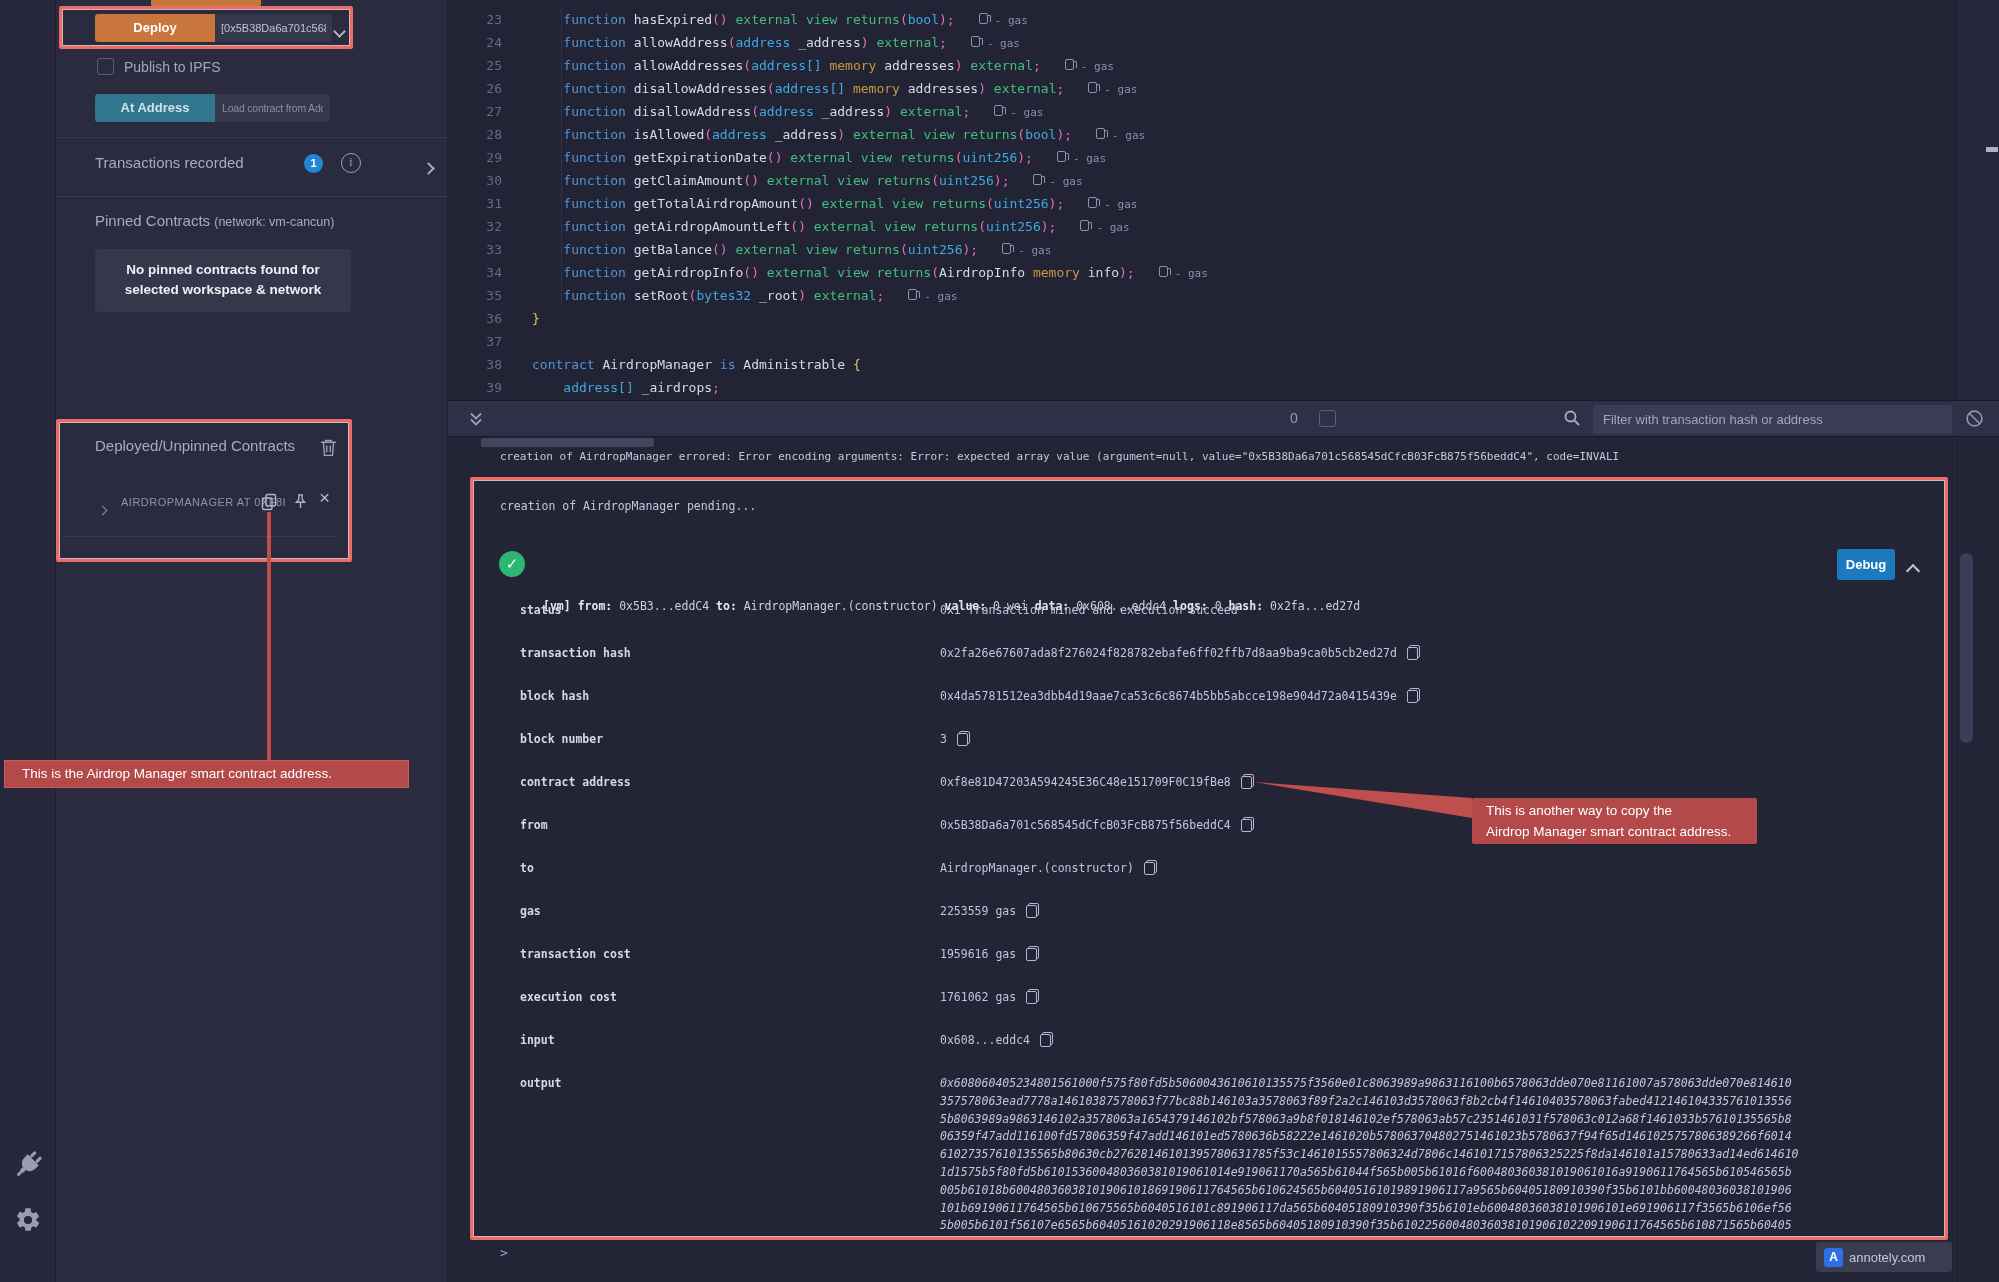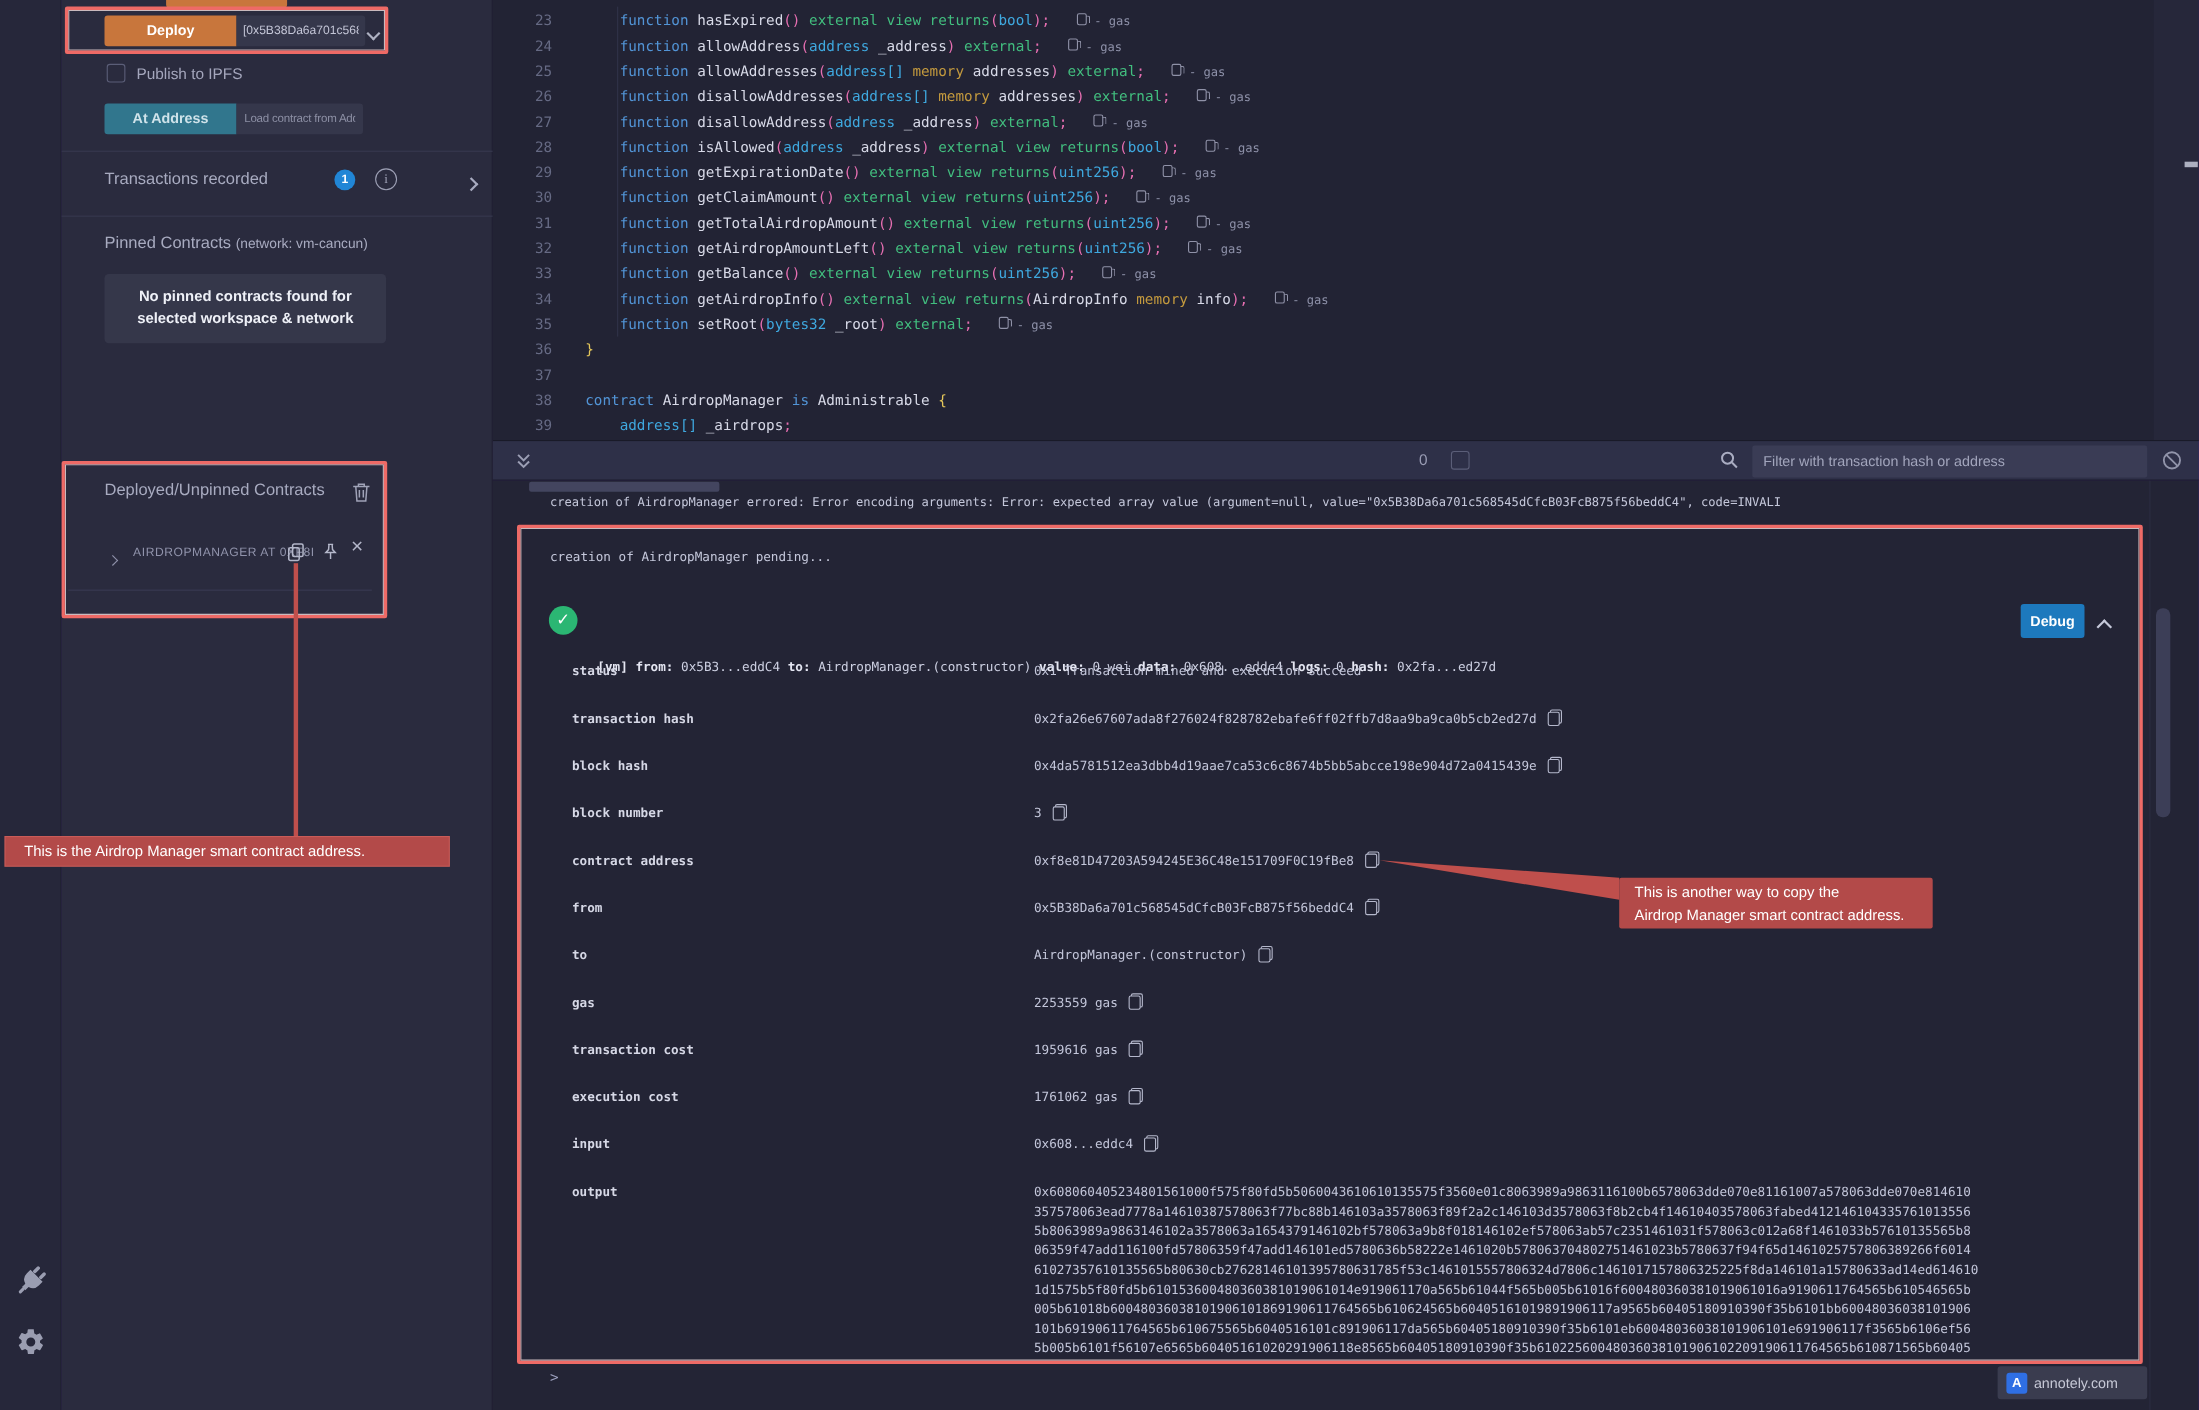--- a/index.html
+++ b/index.html
@@ -104,21 +104,21 @@
   #summary-text { position:absolute; left:543px; top:551px; height:26px; line-height:26px; font-size:11.5px; color:#cdd0e2; white-space:pre;margin-top:42px; }
   #summary-text .sb { font-weight:bold; color:#e4e6f2; }
   #debug-button { position:absolute; left:1837px; top:549px; width:58px; height:31px; background:#1d79bd; border-radius:3px;
                   color:#fff; font-size:13px; font-weight:bold; text-align:center; line-height:31px; }
   #collapse-chevron { position:absolute; left:1908px; top:562px; color:#c6c9da; }
   #tx-details { position:absolute; left:520px; top:602px; width:1420px; font-family:"DejaVu Sans Mono",monospace;
                 font-size:11.5px; color:#c3c6da; }
   .tx-row { display:flex; margin-bottom:27px; line-height:16px; }
   .tx-label { flex:0 0 420px; font-weight:bold; color:#d6d8e6; }
   .tx-value { display:flex; align-items:flex-start; gap:10px; white-space:pre; }
-  .out-line { line-height:17.8px; white-space:pre; }
+  .out-line { line-height:17.8px; white-space:pre;font-style:italic; }
   .copy-icon { position:relative; width:13px; height:15px; flex:0 0 13px; display:inline-block; }
   .copy-icon::before { content:""; position:absolute; right:0; top:0; width:9px; height:11px; border:1px solid #b5b8cc; border-radius:2px; }
   .copy-icon::after { content:""; position:absolute; left:0; bottom:0; width:9px; height:11px; border:1px solid #b5b8cc;
                       border-radius:2px; background:#232435; }
   #prompt { position:absolute; left:500px; top:1245px; font-size:13px; color:#9da1bf; }
   #terminal-scroll-track { position:absolute; left:1954px; top:437px; width:1px; height:845px; background:#2b2c41; }
   #terminal-scroll-thumb { position:absolute; left:1960px; top:553px; width:13px; height:190px; background:#3c3e57; border-radius:6px; }
 
   
   #watermark { position:absolute; left:1816px; top:1242px; width:136px; height:30px; background:rgba(60,62,82,0.93); border-radius:3px;

